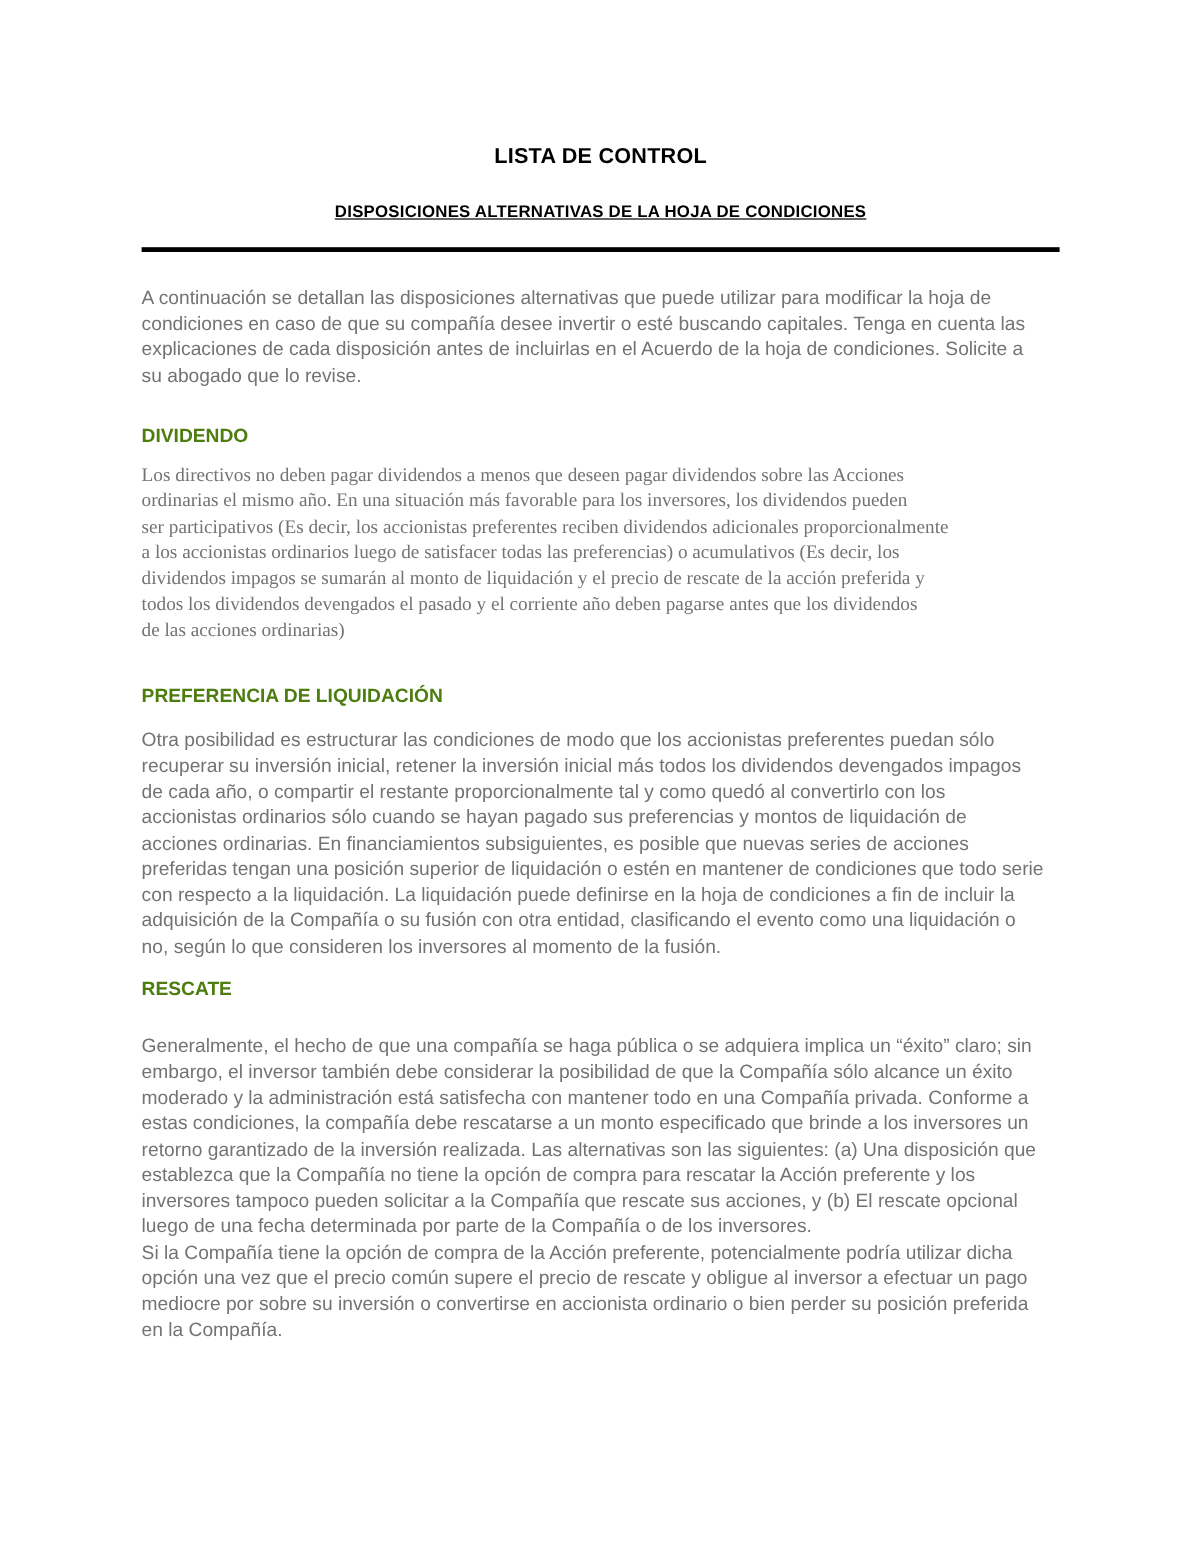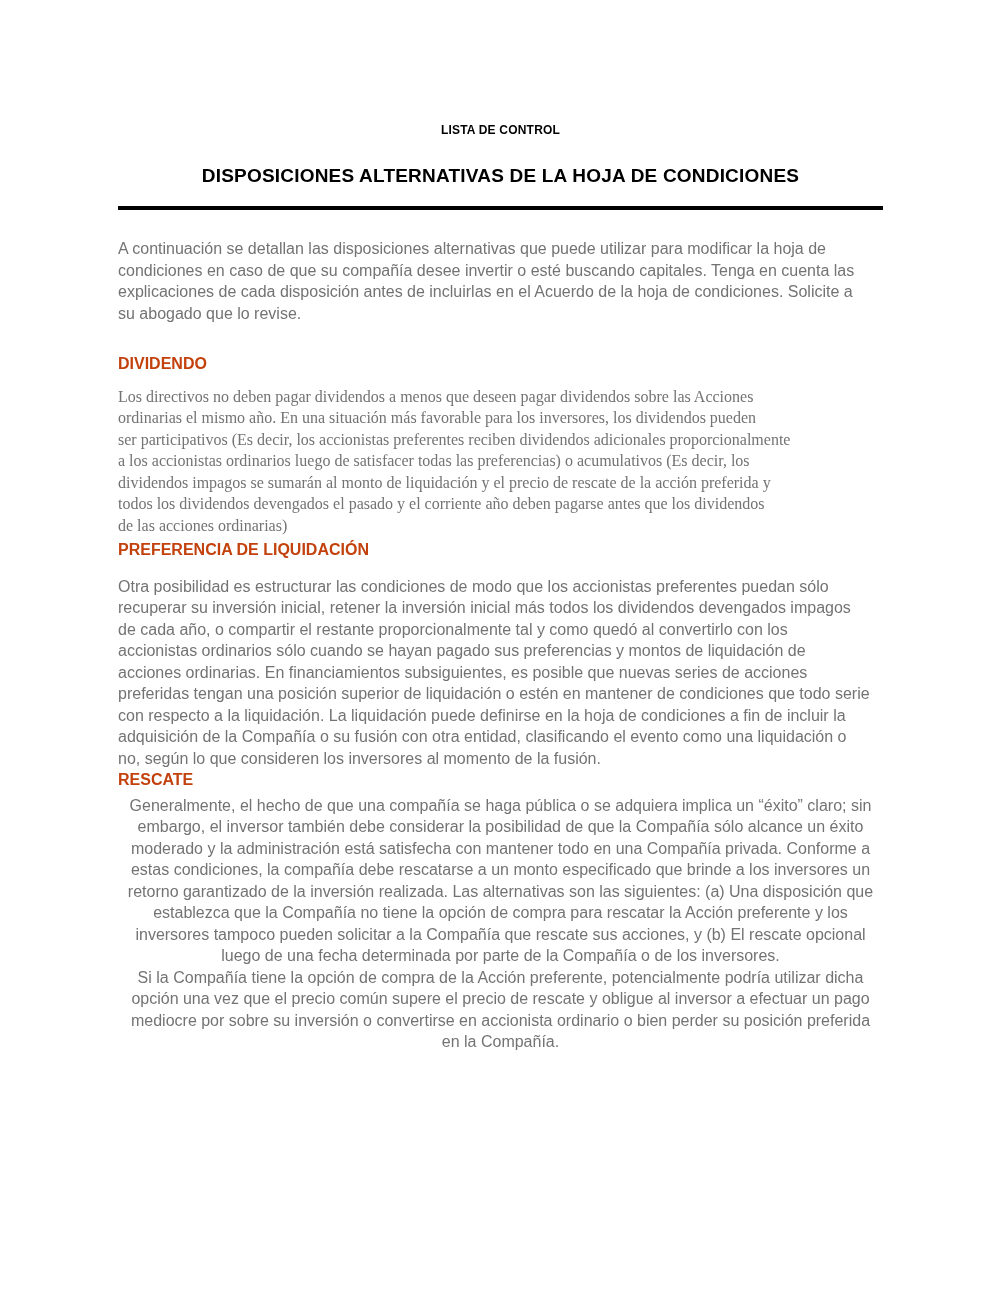--- a/index.html
+++ b/index.html
@@ -8,34 +8,35 @@
     width: 1000px;
     height: 1290px;
     background: #ffffff;
     color: #000000;
     font-family: "Liberation Sans", "DejaVu Sans", sans-serif;
     box-sizing: border-box;
     padding: 119px 117px 0 118px;
     overflow: hidden;
   }
   .doc-title {
-    font-size: 12px;
+    font-size: 18px;
     line-height: 22px;
     font-weight: bold;
     text-align: center;
     margin: 0;
     letter-spacing: 0.2px;
   }
   .doc-subtitle {
-    font-size: 19px;
+    font-size: 14px;
     line-height: 22px;
     font-weight: bold;
     text-align: center;
     margin: 24px 0 0 0;
     letter-spacing: 0.2px;
+    text-decoration: underline;
   }
   .title-rule {
     height: 4px;
     background: #000000;
     border: none;
     margin: 19px 0 0 0;
     width: 765px;
   }
   .body-text {
     font-size: 16px;
@@ -43,28 +44,28 @@
     margin: 0;
     white-space: pre;
     color: #737373;
   }
   .intro { margin-top: 28px; }
   .section-heading {
     font-size: 16px;
     line-height: 21.5px;
     font-weight: bold;
     margin: 0;
-    color: #c2410c;
+    color: #4d7c0f;
   }
   .h-dividendo   { margin-top: 29px; }
   .p-dividendo   { margin-top: 11px; font-family: Liberation Serif, serif; }
-  .h-preferencia { margin-top: 3px; }
+  .h-preferencia { margin-top: 34px; }
   .p-preferencia { margin-top: 15px; }
-  .h-rescate     { }
-  .p-rescate     { margin-top: 4px; text-align: center; }
+  .h-rescate     { margin-top: 14px; }
+  .p-rescate     { margin-top: 26px; }
   .u { text-underline-offset: 2px; }
 </style>
 </head>
 <body>
 
 <main class="page">
   <h1 class="doc-title">LISTA DE CONTROL</h1>
   <h2 class="doc-subtitle">DISPOSICIONES ALTERNATIVAS DE LA HOJA DE CONDICIONES</h2>
   <div class="title-rule"></div>
 

